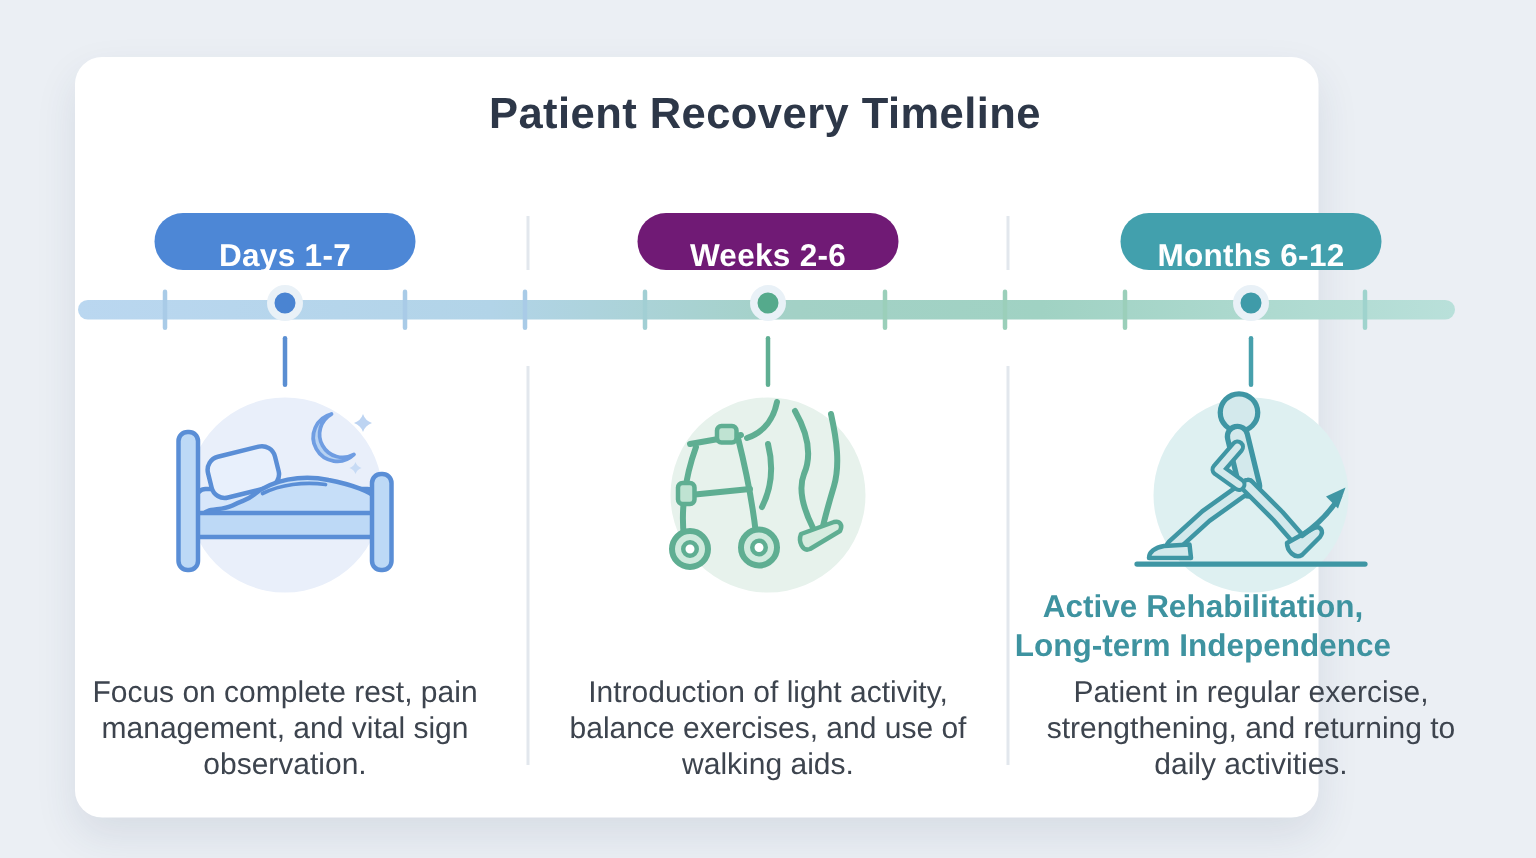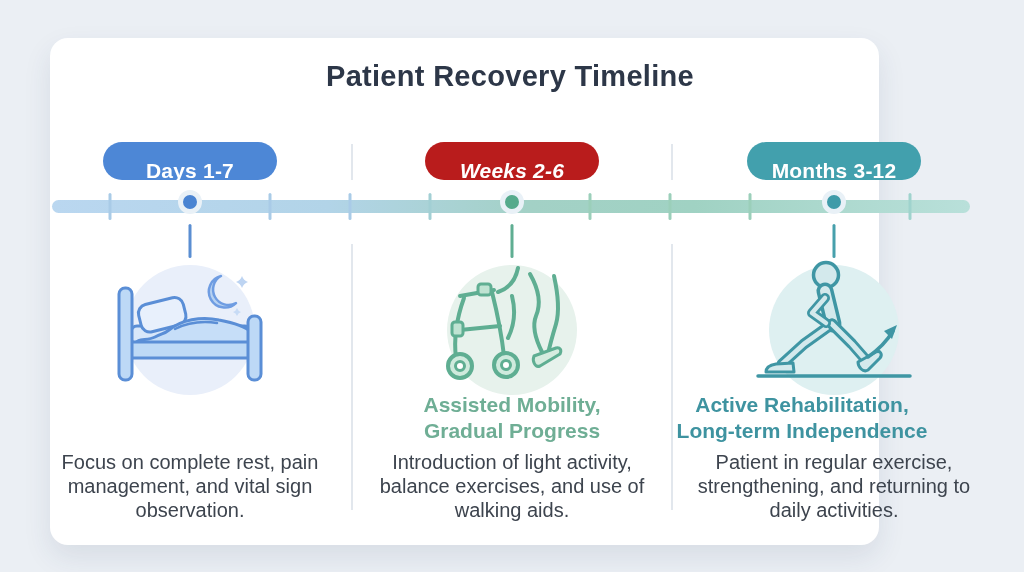--- a/index.html
+++ b/index.html
@@ -52,21 +52,21 @@
   .connector.c1 { background:#5a8ed2; }
   .connector.c2 { background:#5fae92; }
   .connector.c3 { background:#47a0ac; }
   .pill {
     position:absolute; top:104px; height:38px; line-height:38px; min-width:174px;
     padding:10px 24px; border-radius:20px; text-align:center;
     color:#ffffff; font-size:21px; font-weight:700; letter-spacing:0.2px;
     transform:translateX(-50%); white-space:nowrap;
   }
   .pill.p1 { background:#4d87d6; }
-  .pill.p2 { background:#b91c1c;font-style:italic; }
+  .pill.p2 { background:#701a75; }
   .pill.p3 { background:#42a0ad; }
   .icon-circle {
     position:absolute; top:227px; width:130px; height:130px; border-radius:50%;
   }
   .icon-circle.i1 { background:#e9effa; left:75px; }
   .icon-circle.i2 { background:#e7f2ec; left:397px; }
   .icon-circle.i3 { background:#def0f1; left:719px; }
   .icon-svg { position:absolute; }
   .svg-bed    { left:65px;  top:230px; }
   .svg-walker { left:392px; top:228px; }
@@ -110,21 +110,21 @@
 
   <div class="node n1" style="left:140px"></div>
   <div class="node n2" style="left:462px"></div>
   <div class="node n3" style="left:784px"></div>
   <div class="connector c1" style="left:140px"></div>
   <div class="connector c2" style="left:462px"></div>
   <div class="connector c3" style="left:784px"></div>
 
   <div class="pill p1" style="left:140px">Days 1-7</div>
   <div class="pill p2" style="left:462px">Weeks 2-6</div>
-  <div class="pill p3" style="left:784px">Months 3-12</div>
+  <div class="pill p3" style="left:784px">Months 6-12</div>
 
   <div class="icon-circle i1"></div>
   <div class="icon-circle i2"></div>
   <div class="icon-circle i3"></div>
 
   <svg class="icon-svg svg-bed" width="150" height="118" viewBox="0 0 150 118">
     <g>
       <path d="M 106 8 A 16 16 0 1 0 121 35 A 12.5 12.5 0 0 1 106 8 Z" fill="#b7d2f2" stroke="#6f9de2" stroke-width="2.5" stroke-linejoin="round"></path>
       <path d="M127 8 Q128.5 12.5 133 14 Q128.5 15.5 127 20 Q125.5 15.5 121 14 Q125.5 12.5 127 8 Z" fill="#bdd4f2"></path>
       <path d="M122 40 Q123 43 126 44 Q123 45 122 48 Q121 45 118 44 Q121 43 122 40 Z" fill="#c7dbf5"></path>
@@ -176,22 +176,20 @@
       <path d="M 75 38 L 62 53 L 76 63" stroke="#d3e9ec" stroke-width="4.5"></path>
     </g>
     <path d="M 16 112 L 44 112 L 43 103 L 26 104 C 20 105 16 108 16 112 Z" fill="#d3e9ec" stroke="#3f96a4" stroke-width="3" stroke-linejoin="round"></path>
     <path d="M 108 102 L 126 92 C 130 90 133 94 130 98 L 118 110 C 113 113 108 107 108 102 Z" fill="#d3e9ec" stroke="#3f96a4" stroke-width="3" stroke-linejoin="round"></path>
     <g>
       <path d="M 118 97 C 128 90 137 81 143 71" fill="none" stroke="#3f96a4" stroke-width="3.5" stroke-linecap="round"></path>
       <path d="M 147 65 L 134 71 L 142 79 Z" fill="#3f96a4"></path>
     </g>
   </svg>
 
-  <div class="heading h2">Assisted Mobility,
-Gradual Progress</div>
   <div class="heading h3">Active Rehabilitation,
 Long-term Independence</div>
 
   <div class="desc d1">Focus on complete rest, pain
 management, and vital sign
 observation.</div>
   <div class="desc d2">Introduction of light activity,
 balance exercises, and use of
 walking aids.</div>
   <div class="desc d3">Patient in regular exercise,

